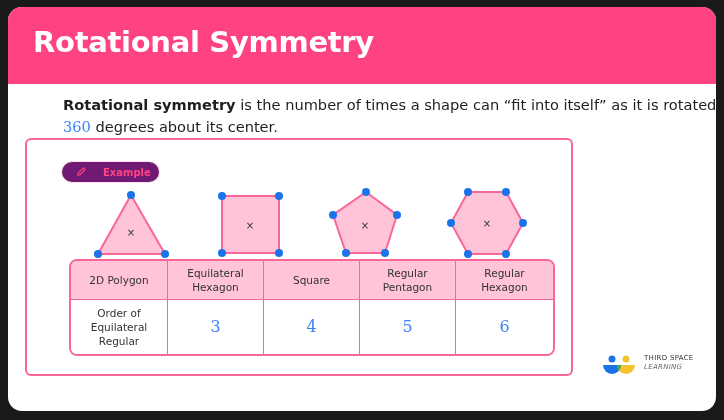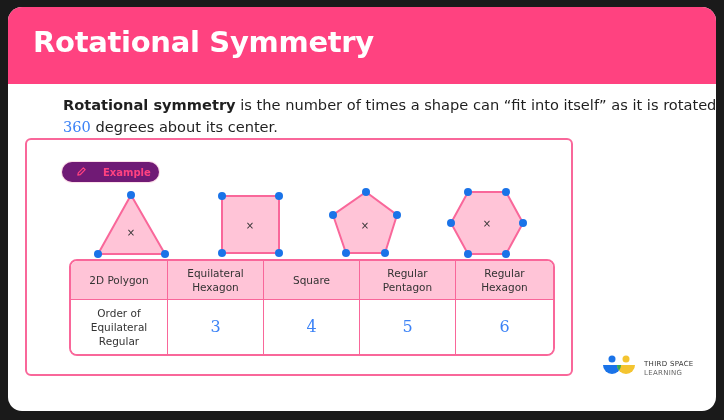--- a/index.html
+++ b/index.html
@@ -42,24 +42,24 @@
   table.sym td {
     text-align: center; border-right: 1.5px solid #f9679a; padding: 0;
   }
   table.sym tr td:last-child { border-right: none; }
   table.sym tr.head td {
     background: #ffc4d7; height: 38px; border-bottom: 1.5px solid #f9679a; line-height: 14px;
   }
   table.sym tr.body td { height: 54px; line-height: 14px; background: #fff; text-align: center; }
   .num { font-family: "DejaVu Serif", serif; font-size: 16px; color: #3b82f6; }
   .logo {
-    position: absolute; left: 602px; top: 354px; display: flex; align-items: flex-end; gap: 6px;
+    position: absolute; left: 602px; top: 354px; display: flex; align-items: flex-start; gap: 6px;
   }
   .logo-text { font-size: 7px; line-height: 9px; color: #333; letter-spacing: 0.3px; }
-  .logo-text .l2 { color: #666; }
+  .logo-text .l2 { color: #666; font-style: italic; }
 </style>
 </head>
 <body>
 
 <div class="card">
   <div class="header">
     <h1>Rotational Symmetry</h1>
   </div>
 
   <div class="desc">

